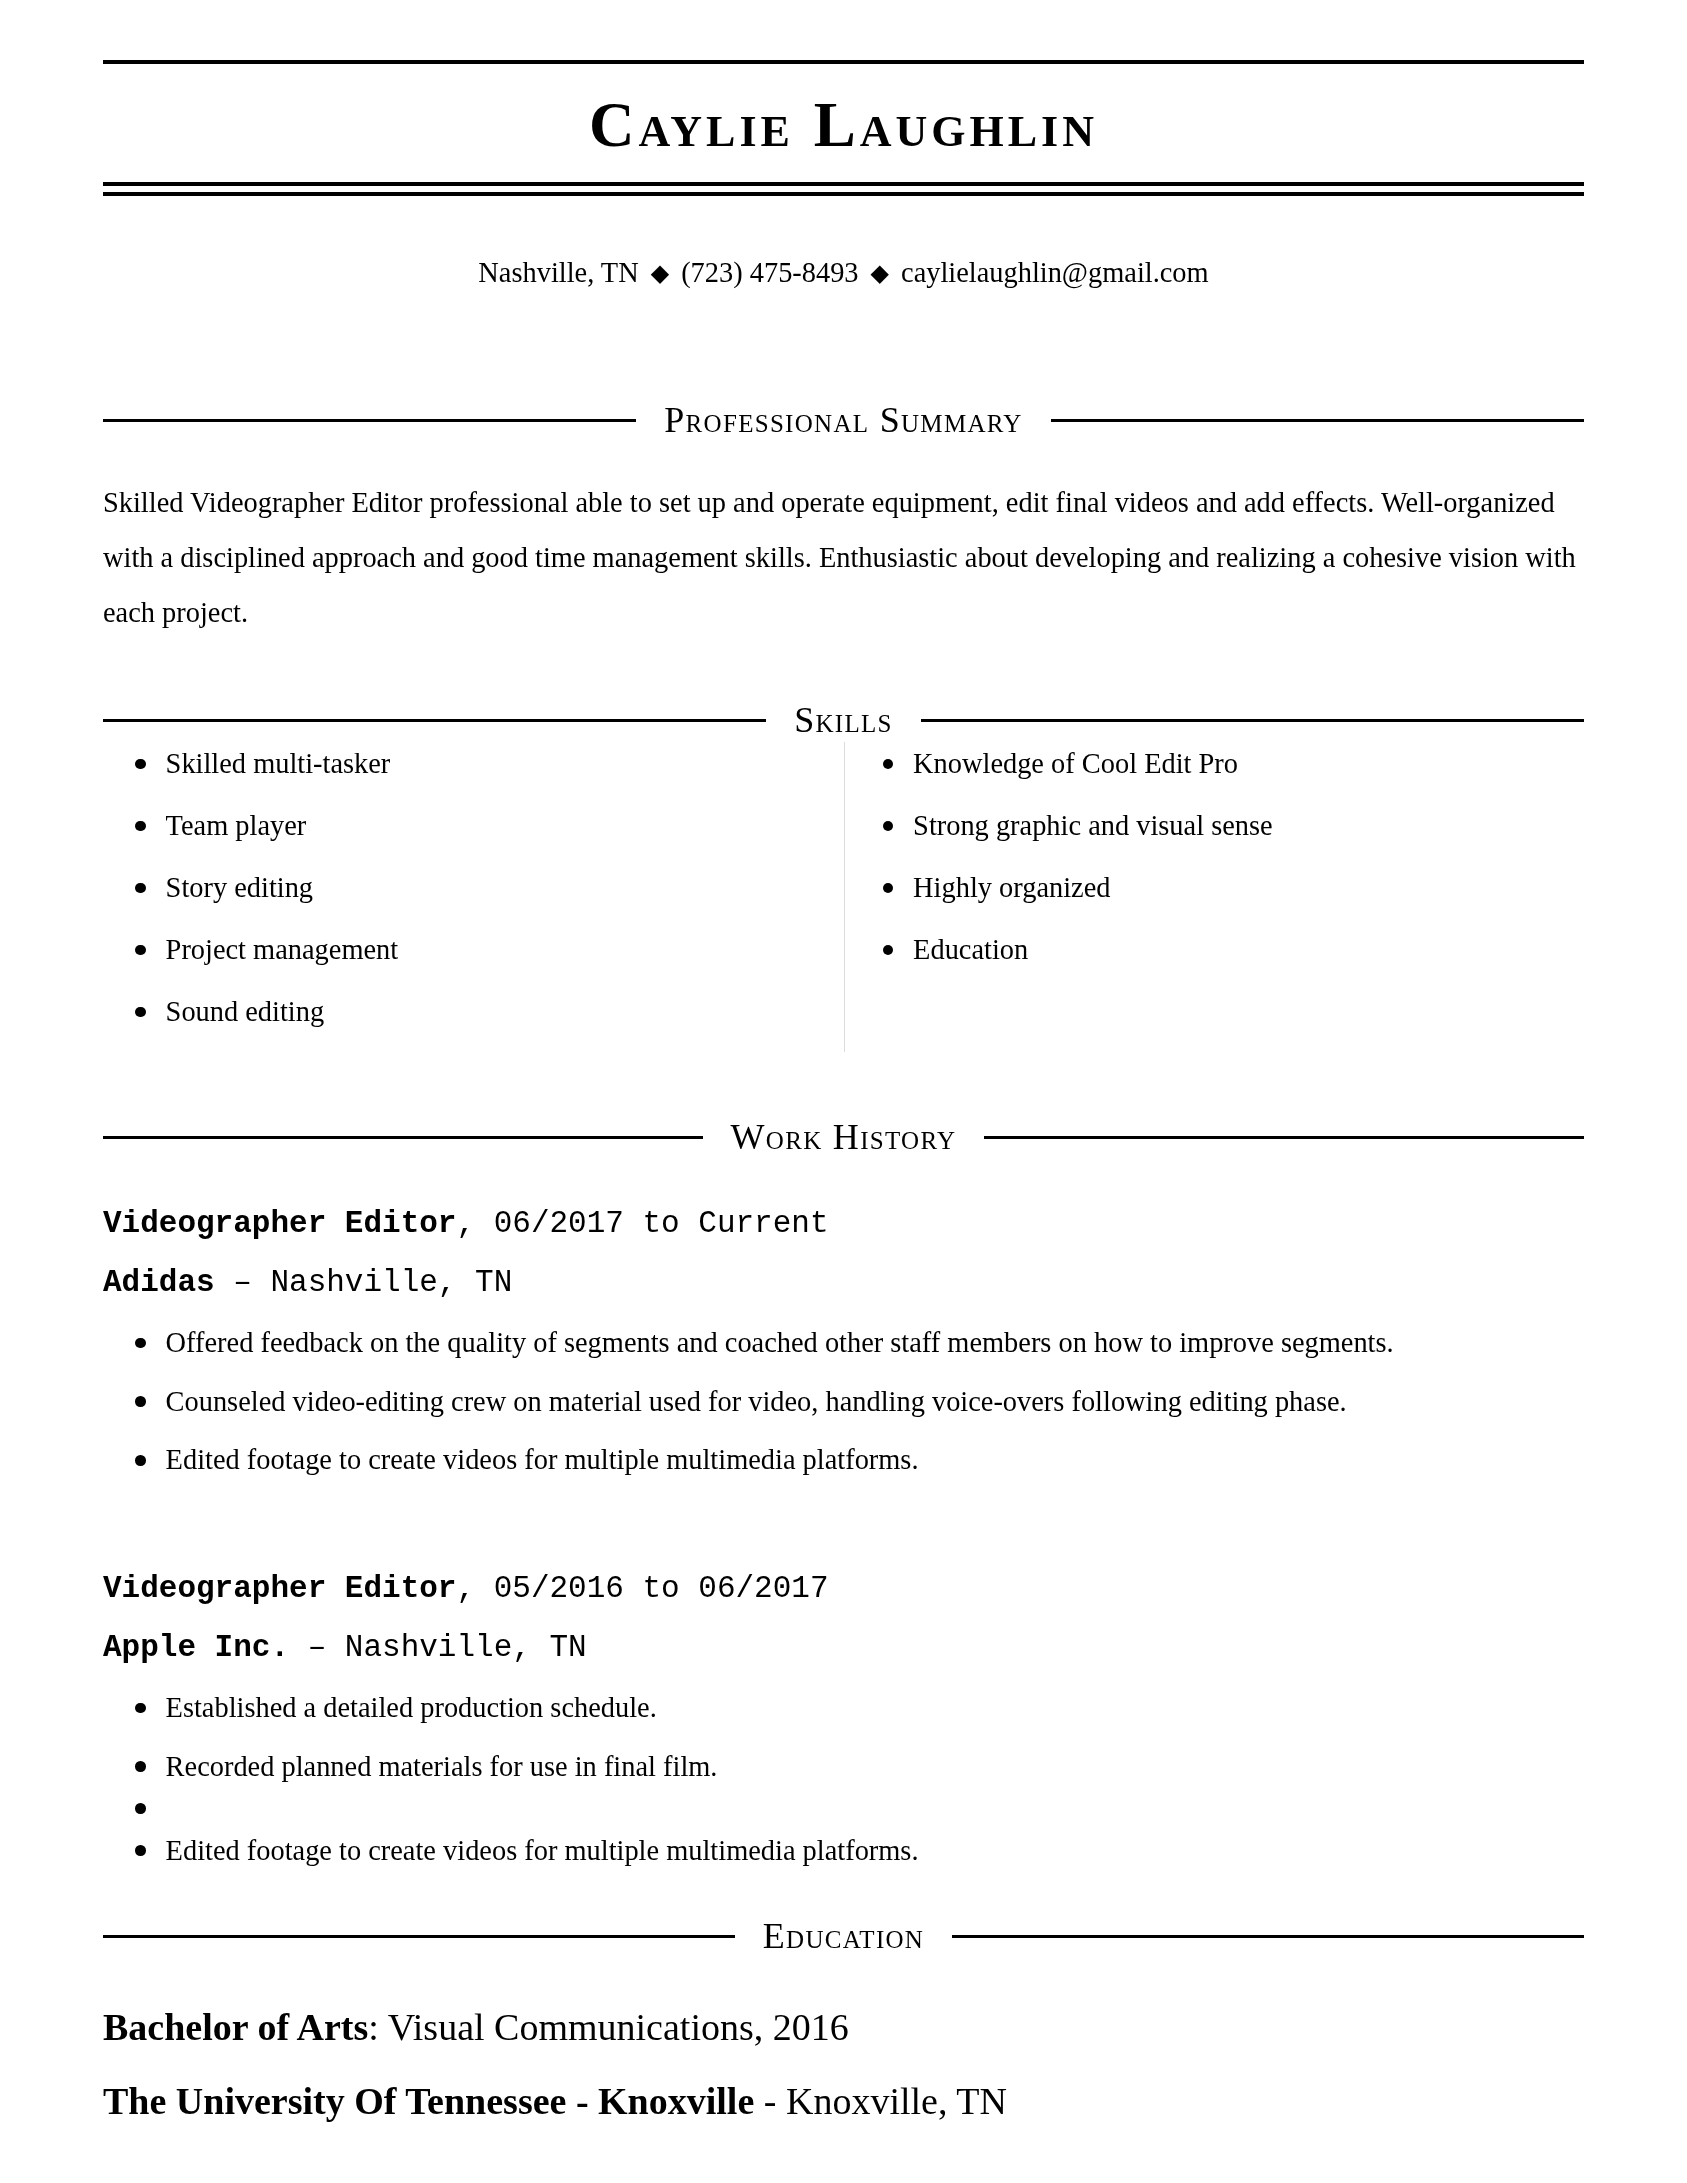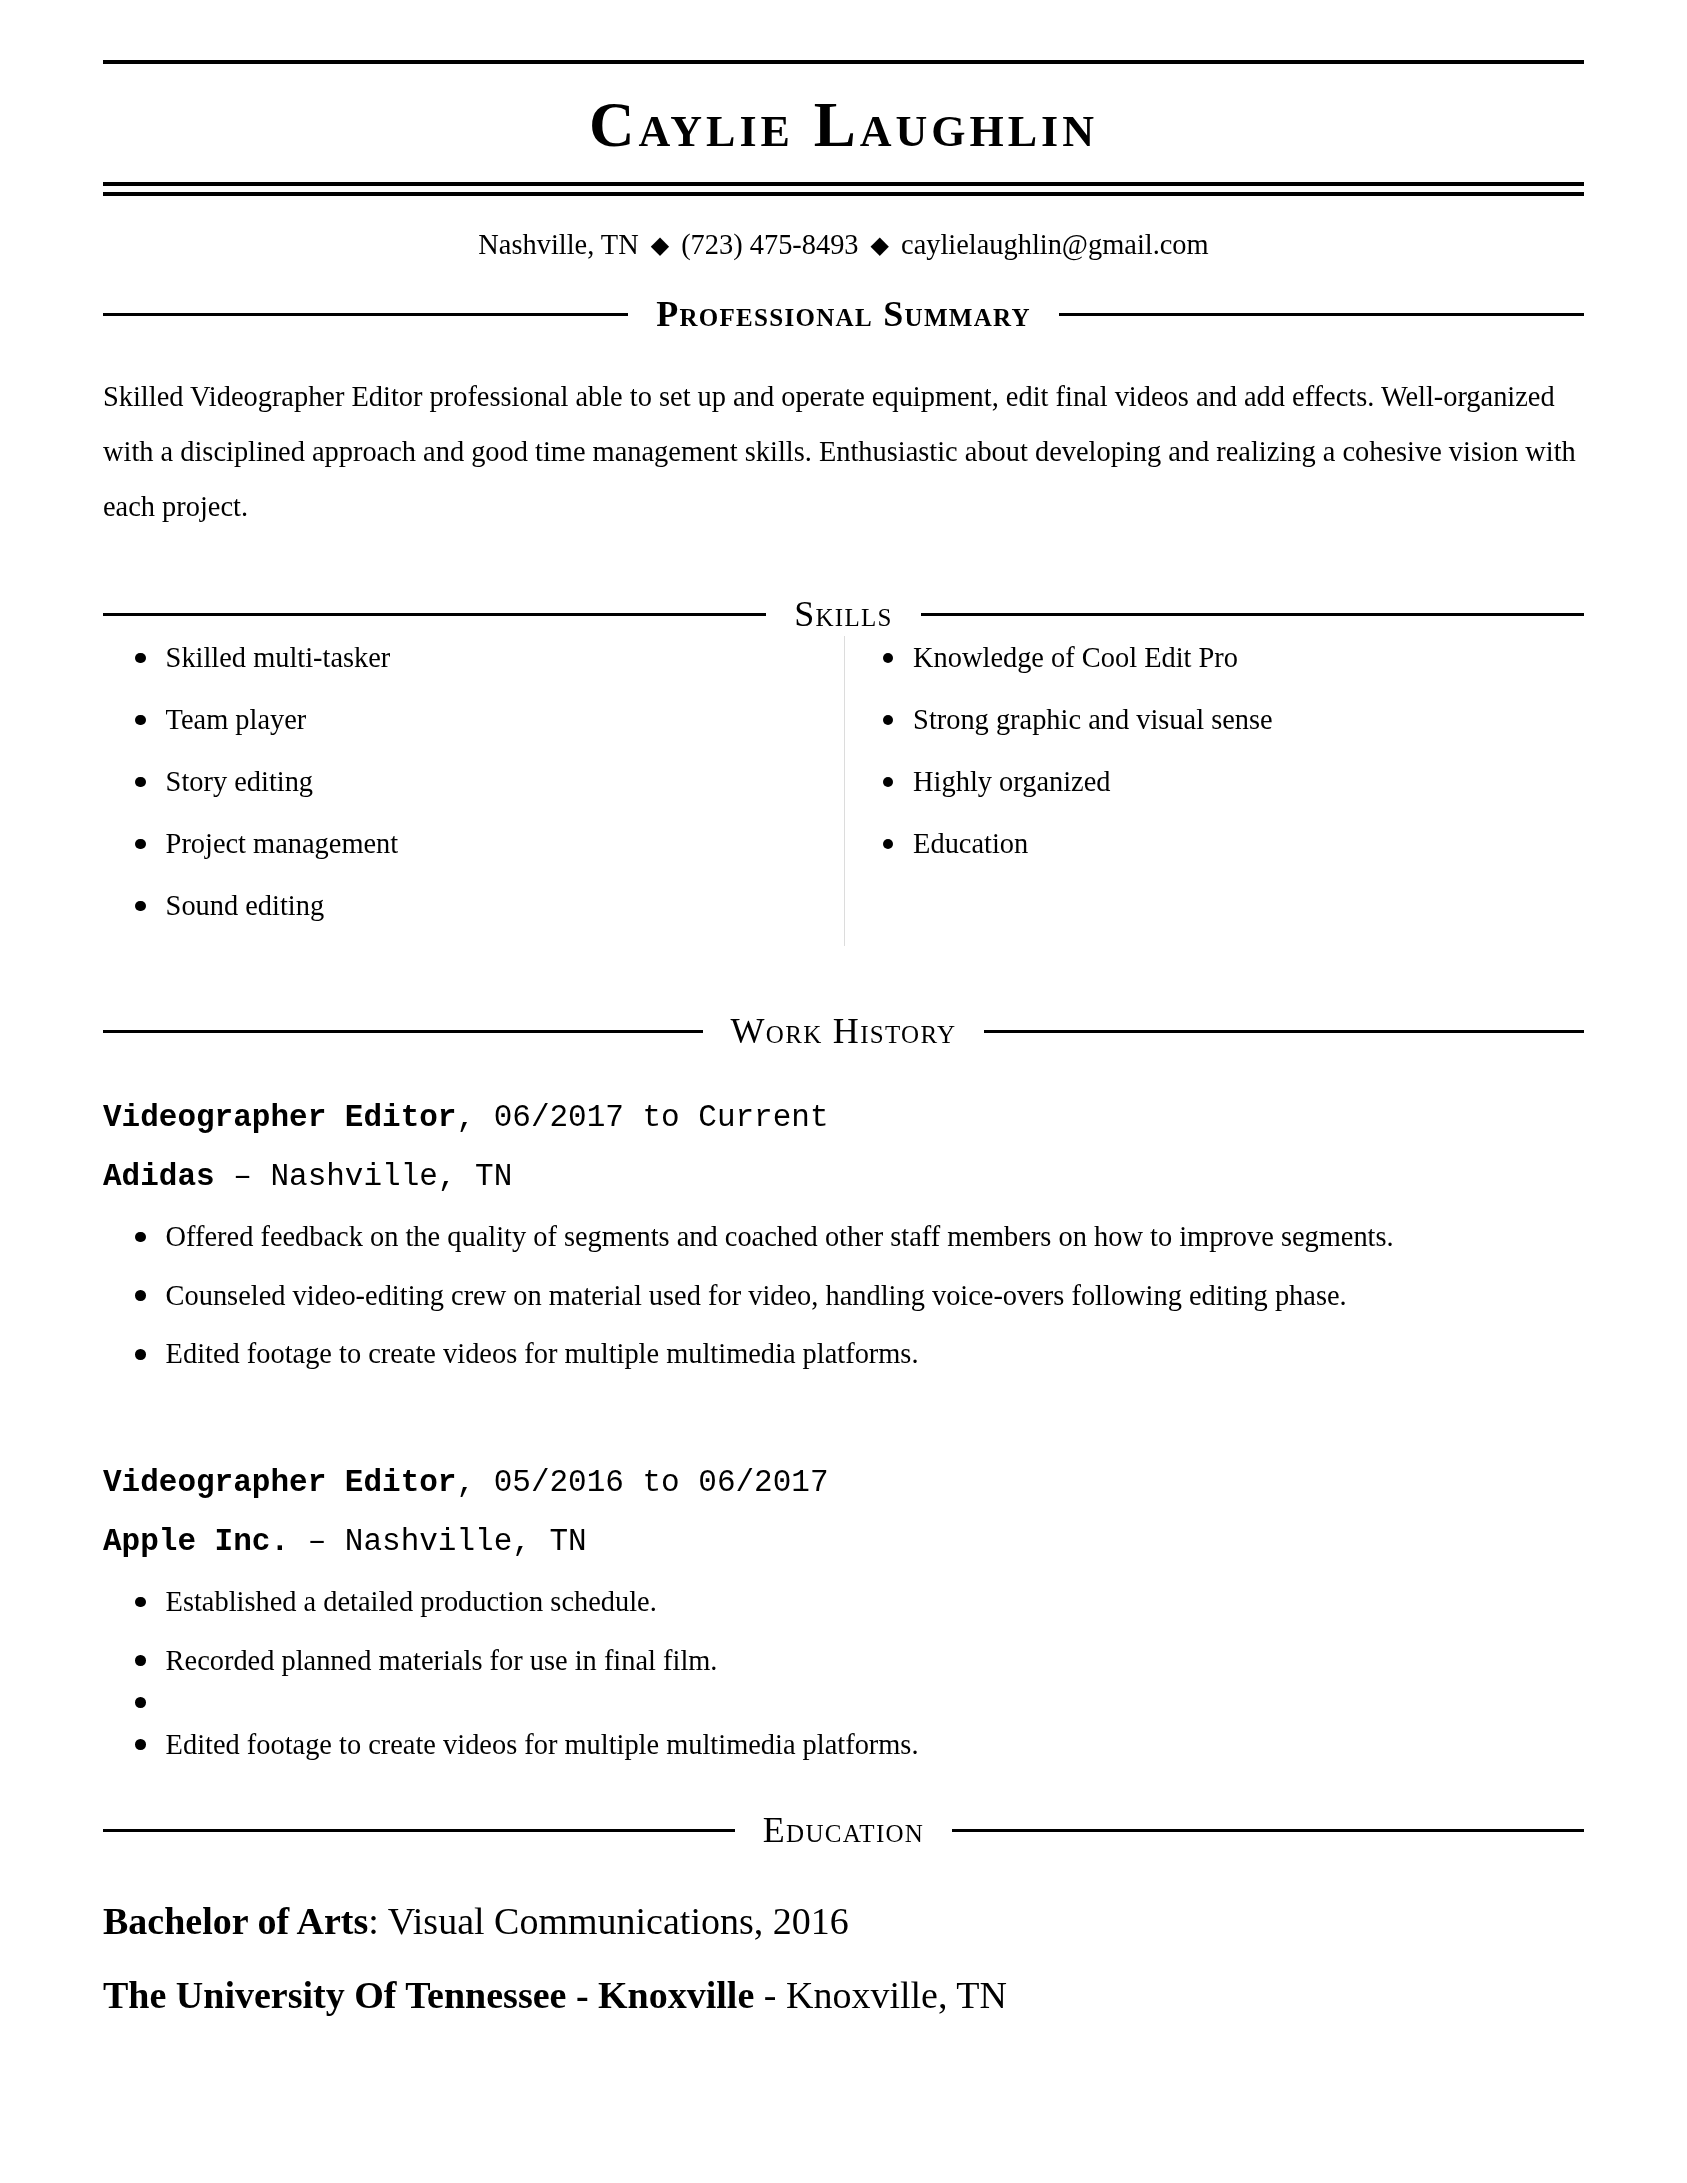--- a/index.html
+++ b/index.html
@@ -27,21 +27,21 @@
     line-height: 1.1;
   }
 
   .double-rule {
     border-top: 4px solid #000;
     border-bottom: 4px solid #000;
     height: 6px;
   }
 
   .contact {
-    margin-top: 33px;
+    margin-top: 61px;
     text-align: center;
     font-size: 28.4px;
   }
   .contact .sep {
     display: inline-block;
     margin: 0 12px;
     font-size: 24px;
     vertical-align: 1.3px;
   }
 
@@ -49,21 +49,21 @@
     display: flex;
     align-items: center;
     gap: 28px;
     font-variant: small-caps;
     font-size: 36px;
     letter-spacing: 1.3px;
     line-height: 1.2;
   }
   .section-header .rule { flex: 1; border-top: 3.3px solid #000; }
 
-  .hdr-summary   { margin-top: 32px; font-weight: bold; }
+  .hdr-summary   { margin-top: 110px; }
   .hdr-skills    { margin-top: 58px; }
   .hdr-work      { margin-top: 64px; }
   .hdr-education { margin-top: 42px; }
 
   .summary-text {
     margin-top: 34px;
     font-size: 28.4px;
     line-height: 1.93;
     text-align: left;
   }

